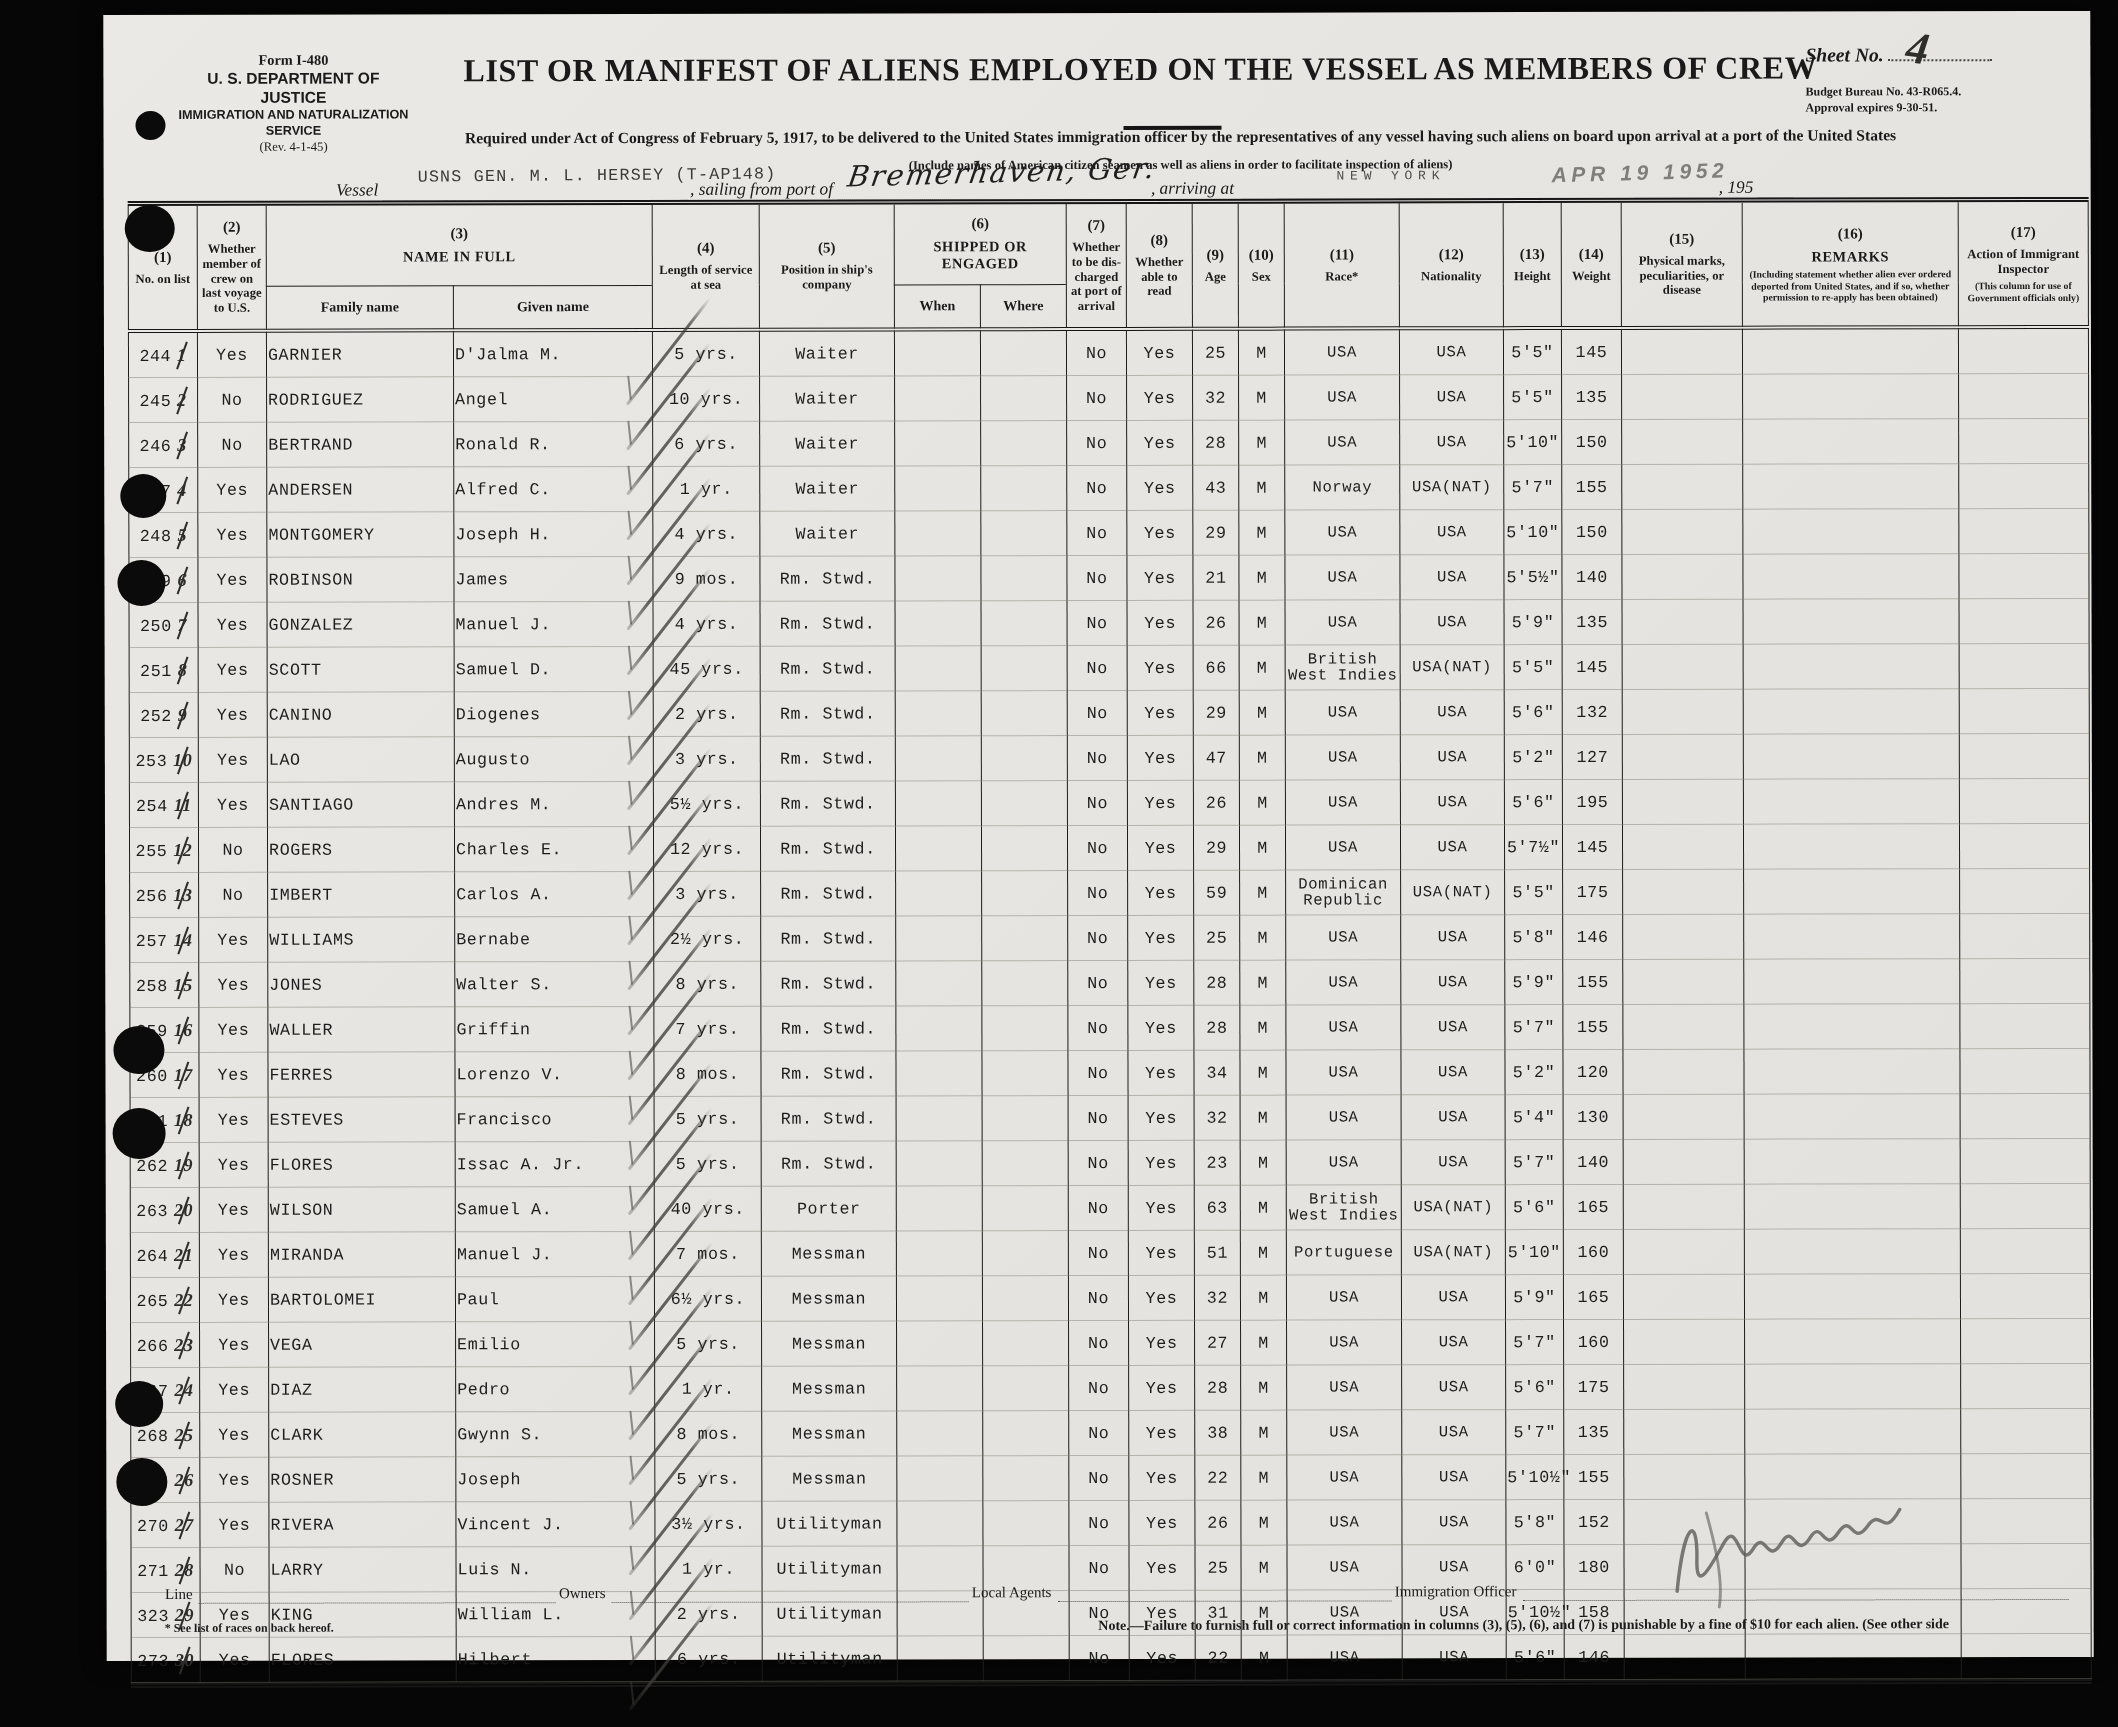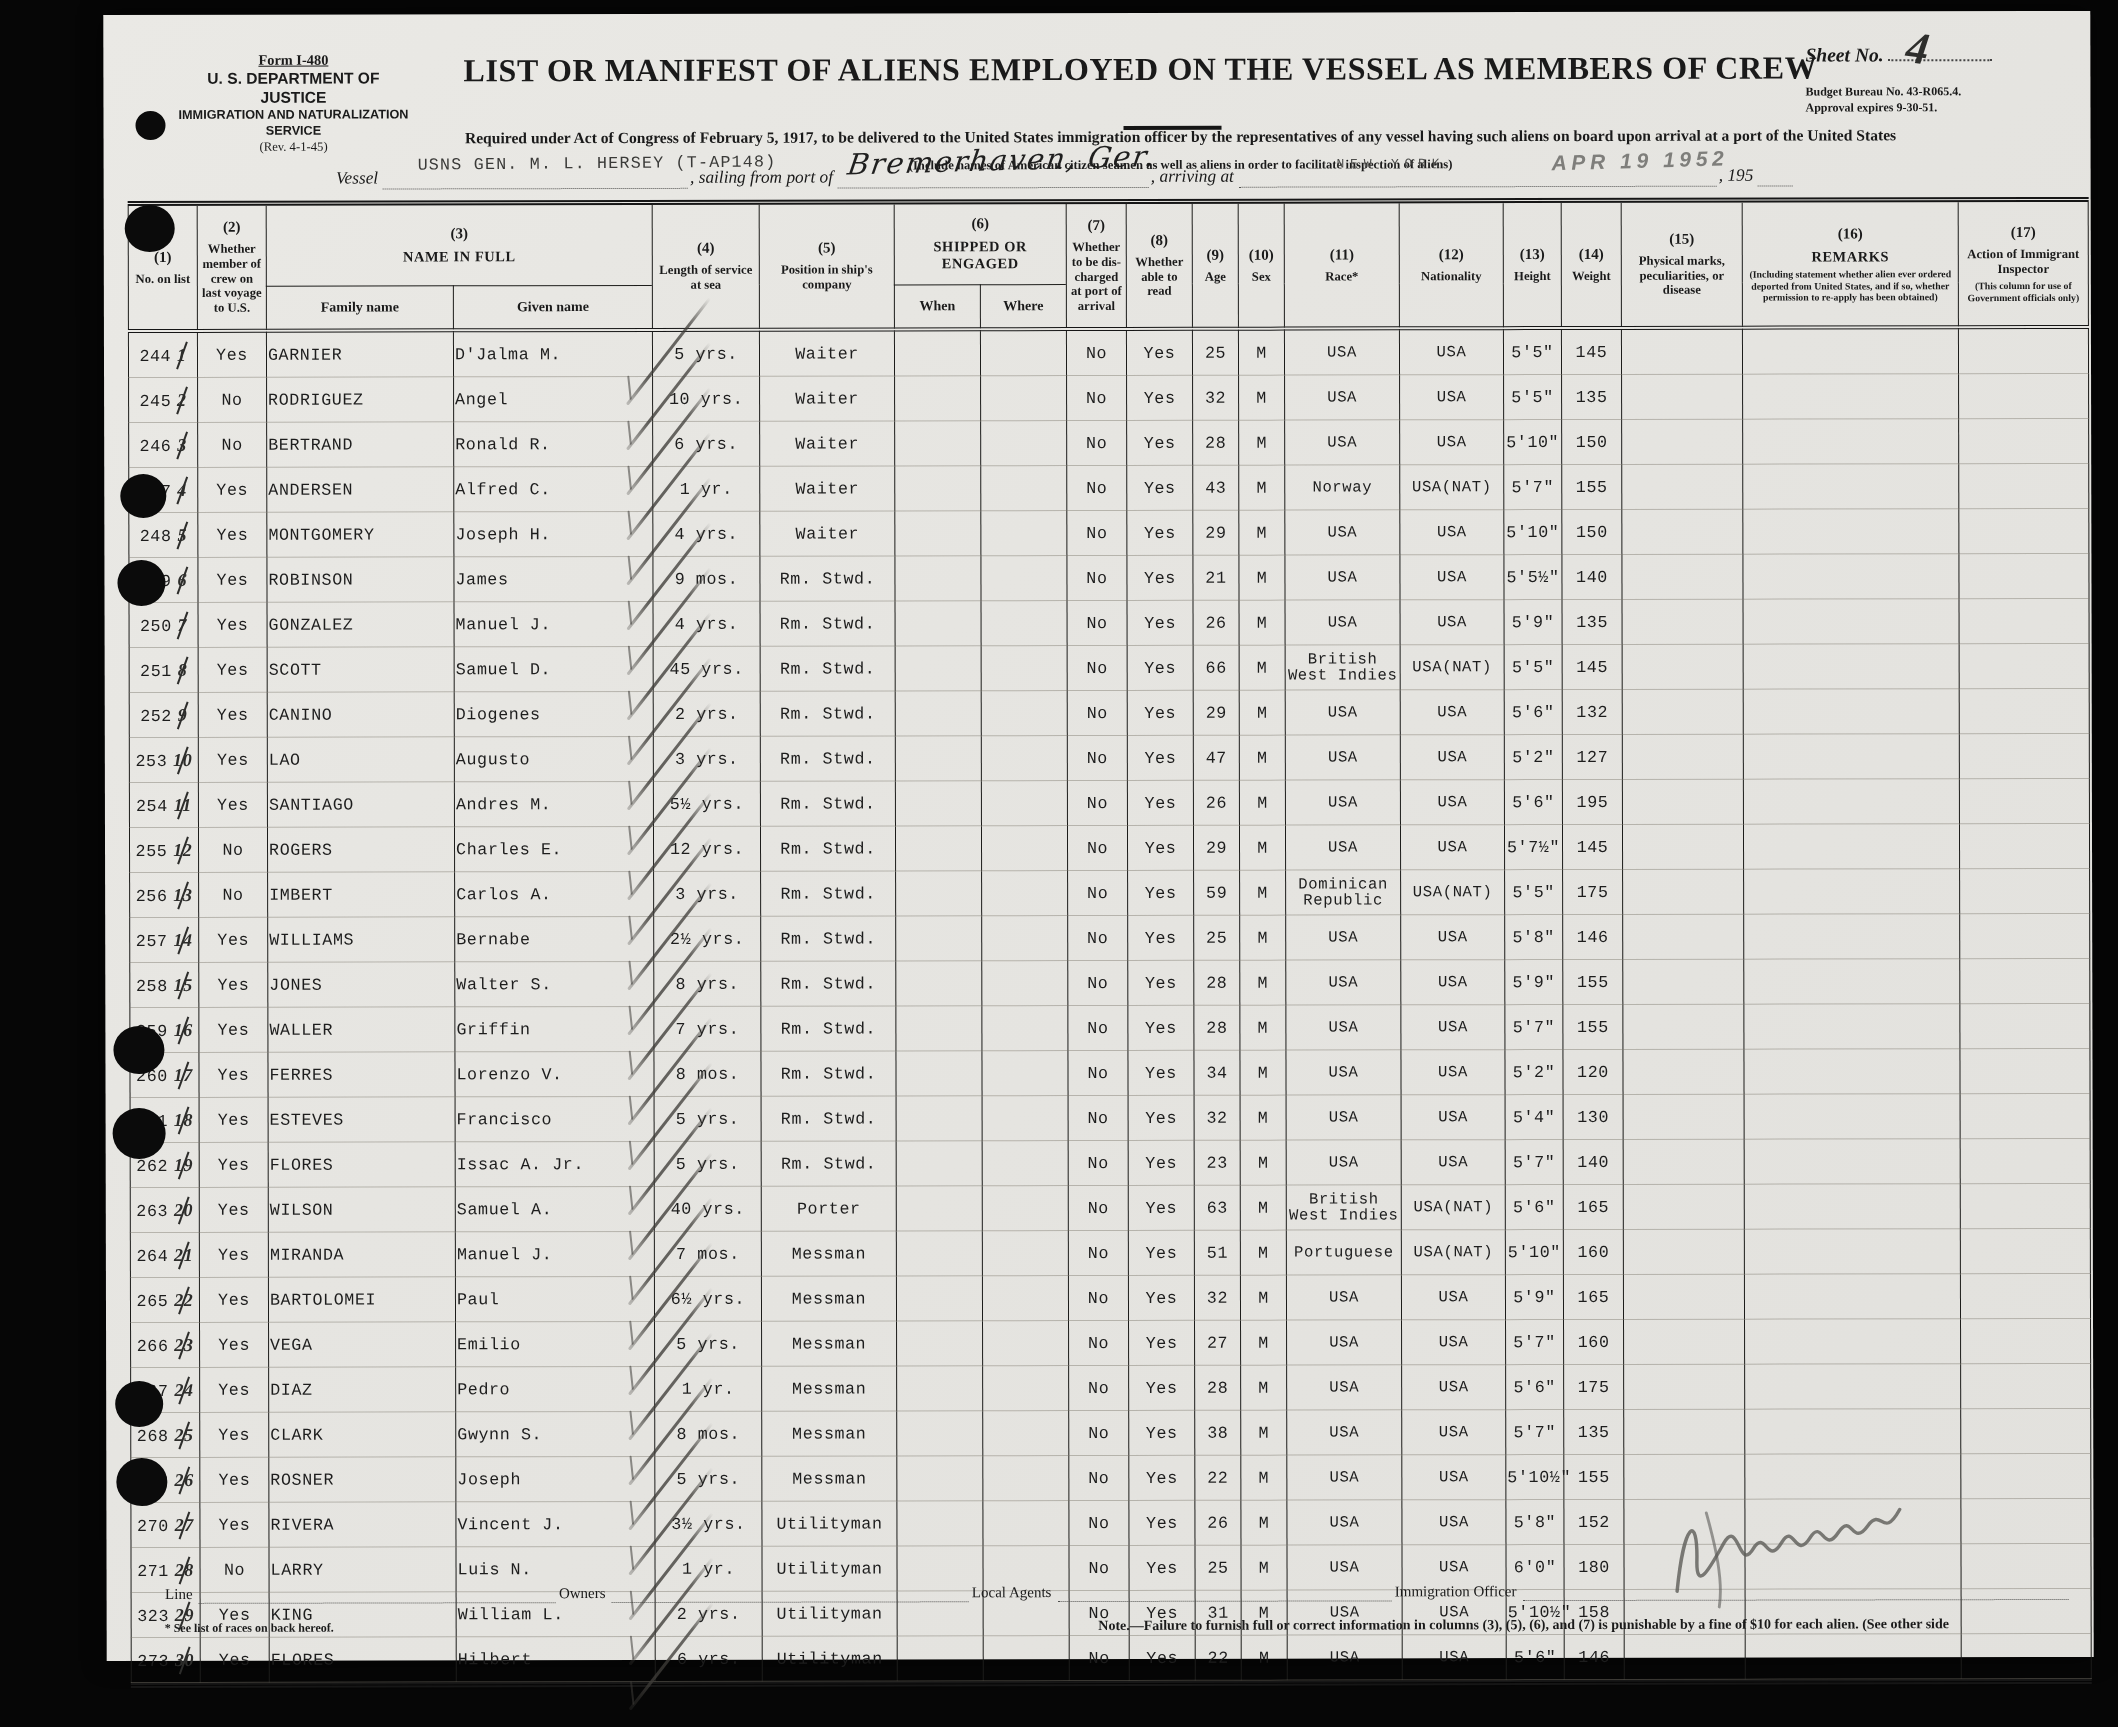--- a/index.html
+++ b/index.html
@@ -5,21 +5,21 @@
   html,body{margin:0;padding:0;background:#060606;}
   .scan{position:relative;width:2119px;height:1727px;background:#060606;overflow:hidden;
         font-family:"Liberation Serif",serif;color:#1a1a1a;}
   .paper{position:absolute;left:105px;top:12.7px;width:1987px;height:1646px;
          background:linear-gradient(135deg,#eae9e5 0%,#e6e5e1 40%,#e2e1dd 100%);
          transform:rotate(-0.12deg);box-shadow:0 0 23px rgba(0,0,0,.6);}
 
   
   .form-block{position:absolute;left:75px;top:36px;width:230px;text-align:center;
               font-family:"Liberation Sans",sans-serif;line-height:1.25;}
-  .form-id{font-size:14.4px;font-weight:bold;font-family:"Liberation Serif",serif;text-decoration:underline;}
+  .form-id{font-size:14.4px;font-weight:bold;font-family:"Liberation Serif",serif;}
   .form-dept{font-size:15.6px;font-weight:bold;}
   .form-svc{font-size:12.7px;font-weight:bold;}
   .form-rev{font-size:12.7px;font-family:"Liberation Serif",serif;}
 
   .title{position:absolute;left:288px;top:38px;width:1498px;text-align:center;
          font-size:32px;font-weight:bold;letter-spacing:0.6px;}
   .title-rule{position:absolute;left:1020px;top:113px;width:98px;height:3.5px;background:#151515;}
 
   .requirement{position:absolute;left:242px;top:115px;width:1670px;text-align:center;
                font-size:15.6px;font-weight:bold;}
@@ -28,21 +28,21 @@
 
   .sheet{position:absolute;left:1702px;top:33px;font-size:19.6px;font-style:italic;font-weight:bold;}
   .sheet .dots{display:inline-block;width:104px;border-bottom:2.3px dotted #444;}
   .sheet-no-hand{position:absolute;left:101px;top:-22px;font-size:45px;font-style:italic;
                  color:#2e2e2c;transform:rotate(8deg);font-weight:bold;}
   .budget{position:absolute;left:1702px;top:73px;font-size:12px;font-weight:bold;line-height:1.3;}
 
   
   .voyage-line{position:absolute;left:230px;top:154px;width:1734px;display:flex;
                align-items:flex-end;font-style:italic;font-size:17.3px;white-space:nowrap;}
-  .voyage-line .lbl{flex:none;padding:0 4.6px 1.2px 2.3px;}
+  .voyage-line .lbl{flex:none;padding:0 4.6px 1.2px 2.3px;margin-top:12px;}
   .voyage-line .fill{flex:none;border-bottom:1.7px dotted #50504e;position:relative;height:5.8px;}
   .f1{width:305px;} .f2{width:311px;} .f3{width:478px;} .f4{width:35px;}
   .typed-vessel{position:absolute;left:35px;top:-28px;font-family:"Liberation Mono",monospace;
                 font-style:normal;font-size:16.7px;letter-spacing:1.2px;color:#3a3a38;transform:rotate(-0.4deg);}
   .hand-port{position:absolute;left:11.5px;top:-38px;font-family:"DejaVu Serif",serif;font-style:italic;
              font-size:29px;letter-spacing:1.7px;color:#1f1f1f;transform:skewX(-10deg) rotate(-1.5deg);}
   .typed-arrival{position:absolute;left:98px;top:-24px;font-family:"Liberation Mono",monospace;
                  font-style:normal;font-size:13px;letter-spacing:5.8px;color:#4e4e4c;}
   .stamp{position:absolute;right:-11.5px;top:-31px;font-family:"Liberation Sans",sans-serif;
          font-weight:bold;font-size:21px;letter-spacing:4.6px;color:rgba(108,108,104,.85);

